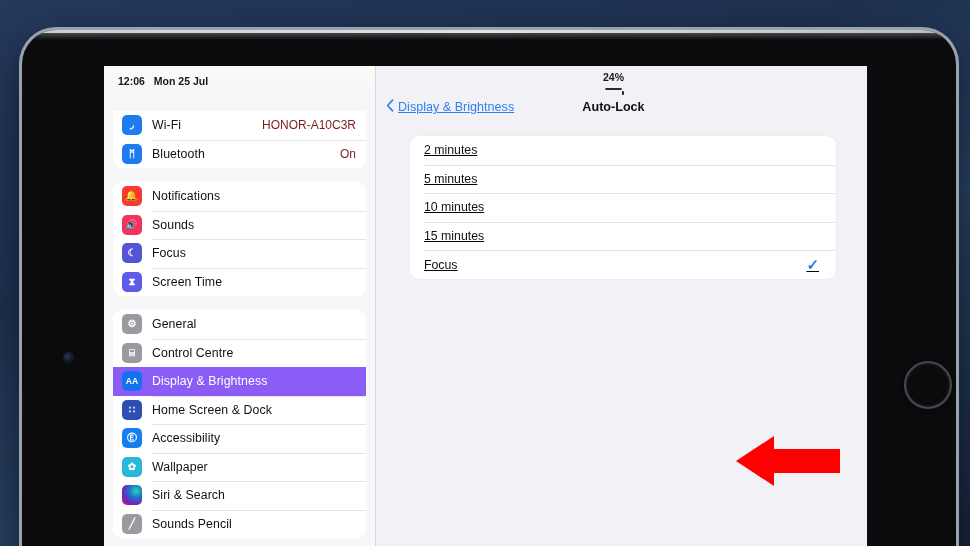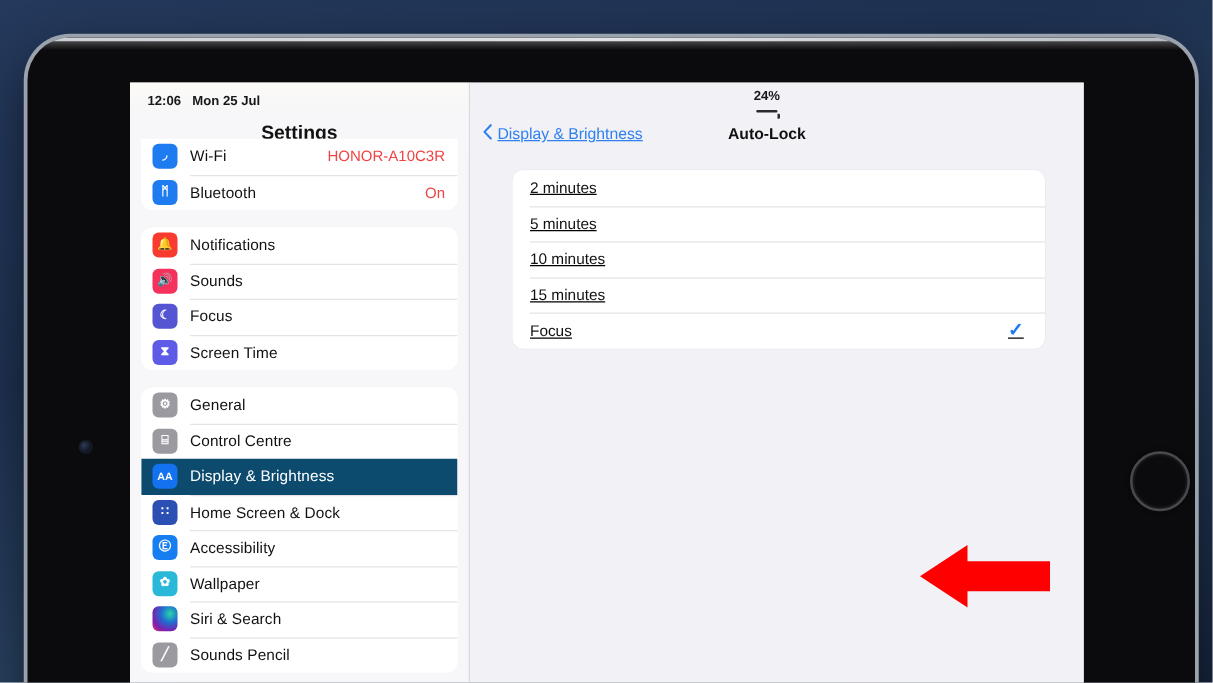--- a/index.html
+++ b/index.html
@@ -100,22 +100,22 @@
     position:absolute; left:39px; right:0; top:0; height:1px;
     background:#e4e4e8;
   }
   .row .ico {
     width: 20px; height: 20px; border-radius: 5px;
     margin-right: 10px; flex: 0 0 auto;
     display:flex; align-items:center; justify-content:center;
     color:#fff; font-size:10px; font-weight:700; line-height:1;
   }
   .row .label { font-size: 12.3px; color:#111; letter-spacing:.1px; }
-  .row .value { margin-left:auto; font-size:12px; color:#ef4444; }
-  .row.selected { background:#0c4a6e; }
+  .row .value { margin-left:auto; font-size:12px; color:#7f1d1d; }
+  .row.selected { background:#8b5cf6; }
   .row.selected .label { color:#fff; }
   .row.selected + .row::before { background:#e4e4e8; }
   .row.selected::before { background: transparent !important; }
 
   
   .ic-wifi    { background:#1f7bf0; }
   .ic-bt      { background:#1f7bf0; }
   .ic-notif   { background:#f83b2e; }
   .ic-sounds  { background:#f4325c; }
   .ic-focus   { background:#5554d3; }
@@ -201,21 +201,20 @@
 
   <div id="screen">
 
     <div id="sidebar">
 
       <div id="status-bar">
         <span>12:06</span>
         <span>Mon 25 Jul</span>
       </div>
 
-      <div id="sidebar-title">Settings</div>
 
       <div id="sidebar-scroll">
           <div class="group clipped" style="margin-top: -13px;">
             <div class="row">
               <span class="ico ic-wifi">◞</span>
               <span class="label">Wi-Fi</span>
               <span class="value">HONOR-A10C3R</span>
             </div>
             <div class="row">
               <span class="ico ic-bt">ᛗ</span>

